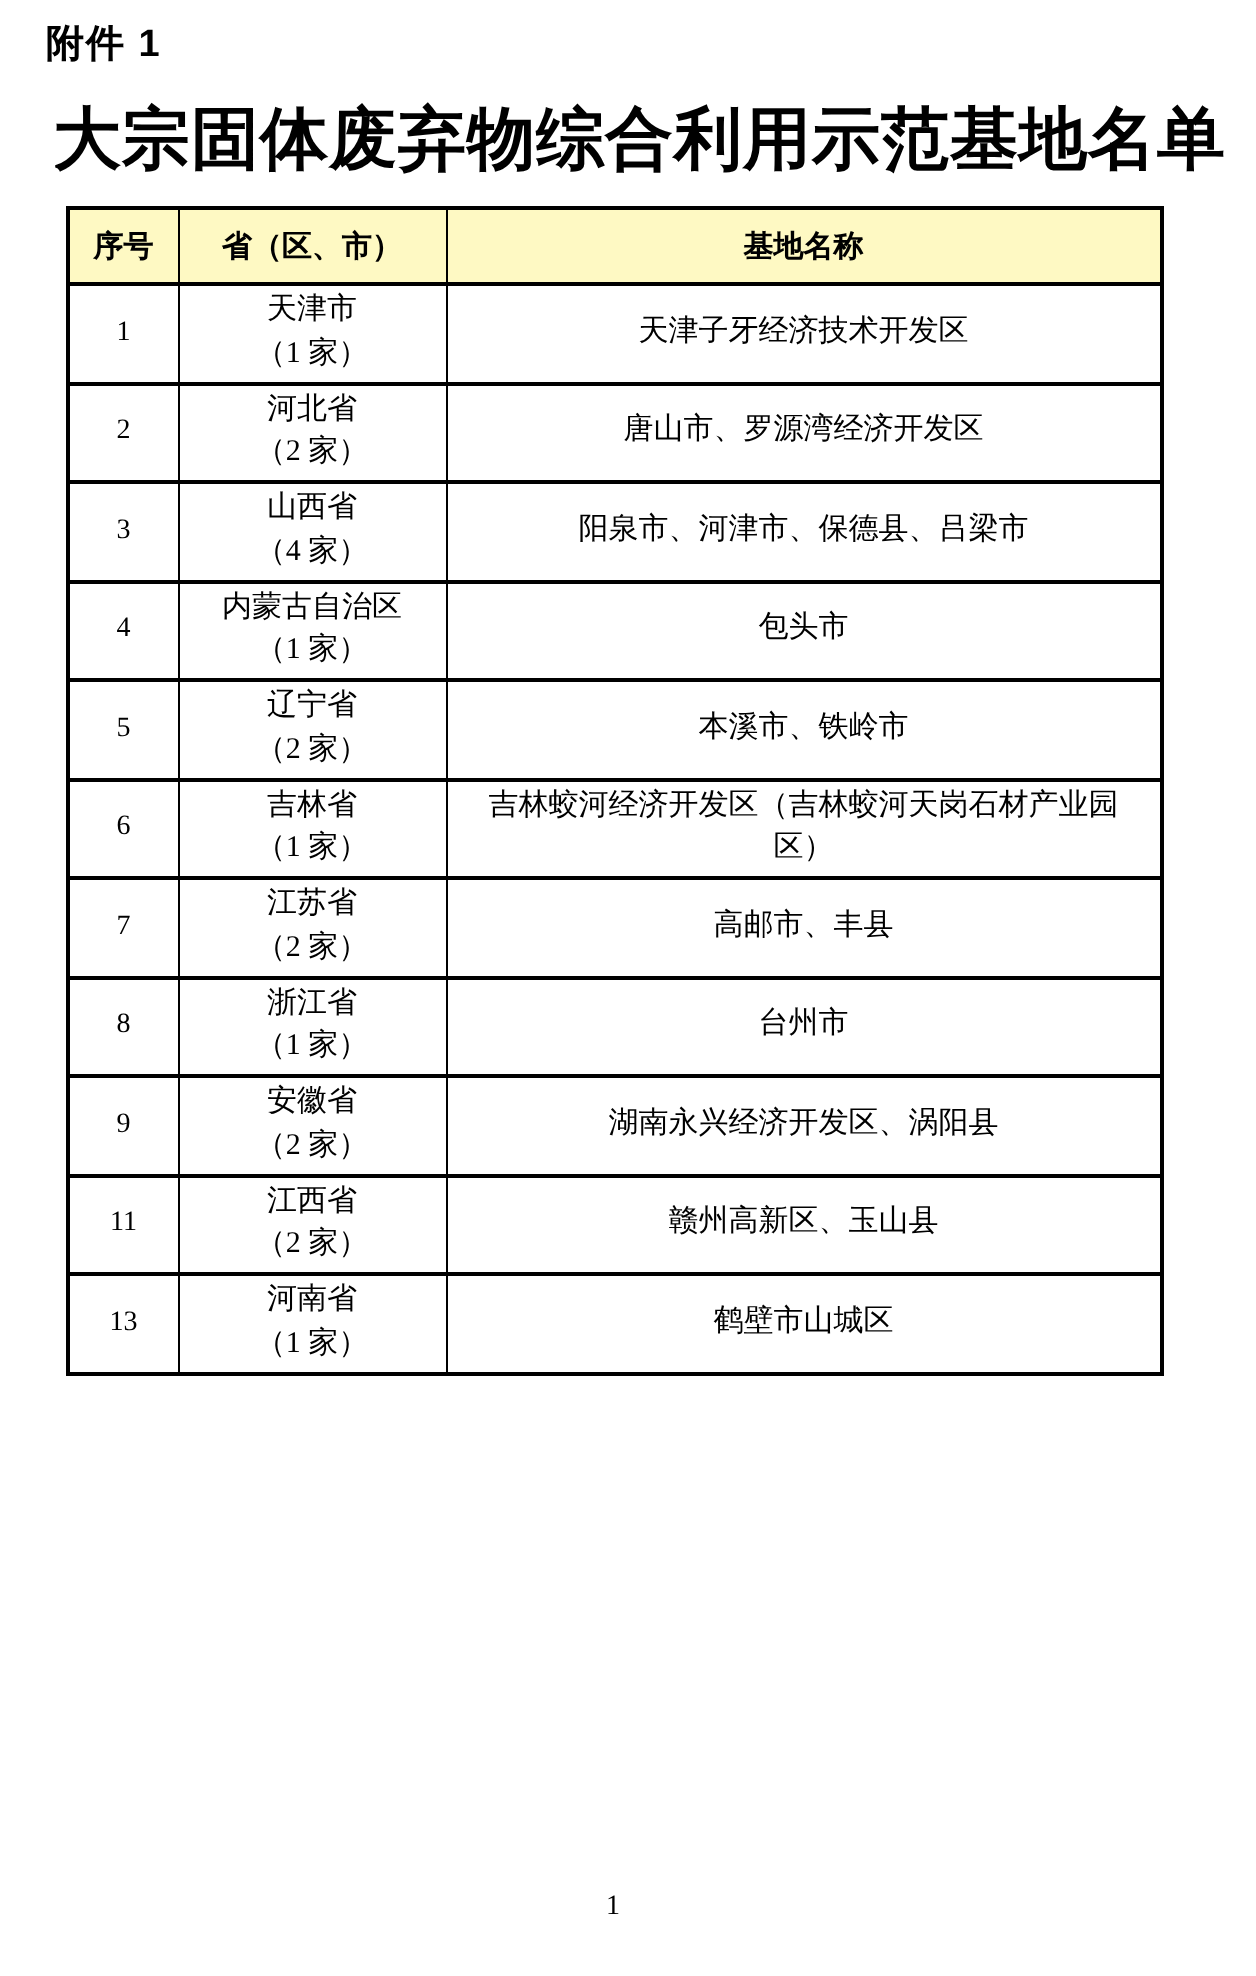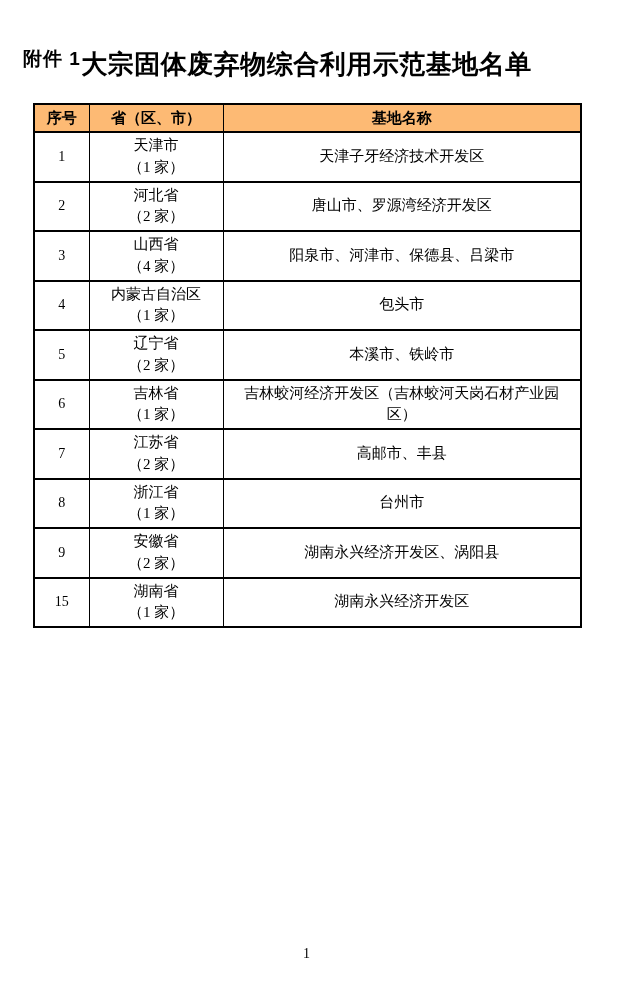--- a/index.html
+++ b/index.html
@@ -8,46 +8,46 @@
     width: 628px; height: 988px;
     font-family: "Liberation Serif", "DejaVu Serif", serif;
     color: #000;
     position: relative;
     overflow: hidden;
   }
   .page { position: absolute; inset: 0; background: #fff; }
   .attachment-label {
     position: absolute; top: 9px; left: 23px;
     font-family: "Liberation Sans", "DejaVu Sans", sans-serif;
-    font-weight: 700; font-size: 19px; letter-spacing: 1px; margin-top: 37px;
+    font-weight: 700; font-size: 19px; letter-spacing: 1px;
   }
   .doc-title {
     position: absolute; top: 47px; left: 0; width: 613px;
-    text-align: center;
+    text-align: right;
     font-family: "Liberation Sans", "DejaVu Sans", sans-serif;
-    font-weight: 700; font-size: 26px; letter-spacing: 0.5px;
+    font-weight: 700; font-size: 34px; letter-spacing: 0.5px;
   }
   table.base-table {
     position: absolute; top: 103px; left: 33px;
     width: 547px;
     border-collapse: collapse;
     table-layout: fixed;
     border: 2px solid #000;
   }
   .base-table col.c-no   { width: 55px; }
   .base-table col.c-prov { width: 134px; }
   .base-table col.c-base { width: 358px; }
   .base-table th {
     border: 1px solid #000;
     border-top: 2px solid #000; border-bottom: 2px solid #000;
-    height: 28px;
+    height: 38px;
     font-family: "Liberation Sans", "DejaVu Sans", sans-serif;
     font-weight: 700; font-size: 15px;
     text-align: center; vertical-align: middle;
-    background: #fdba74;
+    background: #fef9c3;
   }
   .base-table td {
     border: 1px solid #000;
     border-top: 2px solid #000; border-bottom: 2px solid #000;
     height: 47px;
     font-size: 15px; line-height: 1.45;
     text-align: center; vertical-align: middle;
     padding: 2px 6px;
     background: #fff;
   }
@@ -156,32 +156,40 @@
   <tr>
     <td class="cell-no">9</td>
     <td class="cell-prov">
       <span class="province-name">安徽省</span>
       <span class="province-count">（2 家）</span>
     </td>
     <td class="cell-base">湖南永兴经济开发区、涡阳县</td>
   </tr>
 
 
-
-
+  <tr>
+    <td class="cell-no">11</td>
+    <td class="cell-prov">
+      <span class="province-name">江西省</span>
+      <span class="province-count">（2 家）</span>
+    </td>
+    <td class="cell-base">赣州高新区、玉山县</td>
+  </tr>
 
 
   <tr>
-    <td class="cell-no">15</td>
+    <td class="cell-no">13</td>
     <td class="cell-prov">
-      <span class="province-name">湖南省</span>
+      <span class="province-name">河南省</span>
       <span class="province-count">（1 家）</span>
     </td>
-    <td class="cell-base">湖南永兴经济开发区</td>
+    <td class="cell-base">鹤壁市山城区</td>
   </tr>
+
+
 
 
 </tbody>
   </table>
 
   <div class="page-number">1</div>
 
 </div>
 
 </body></html>

